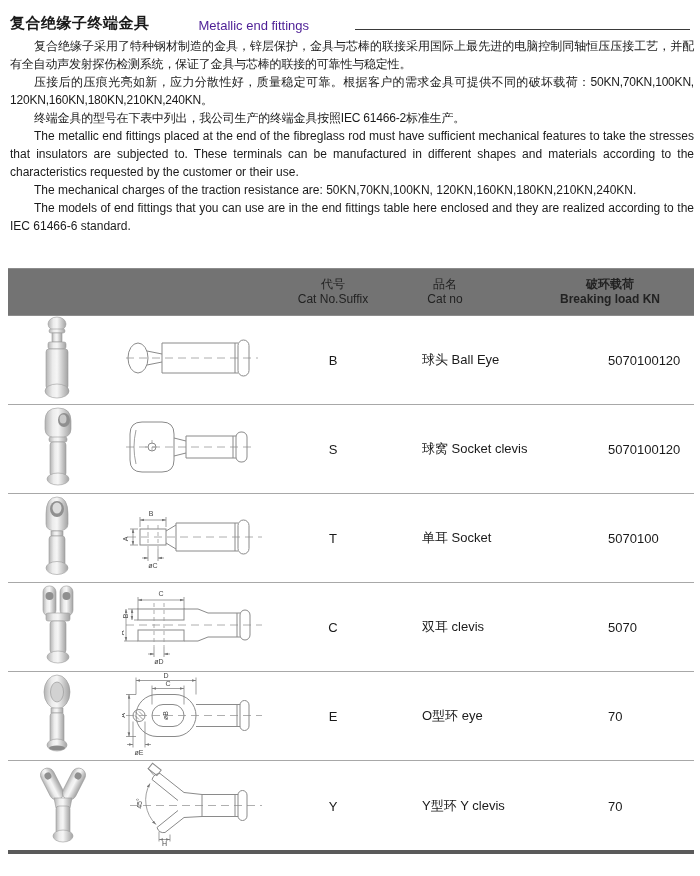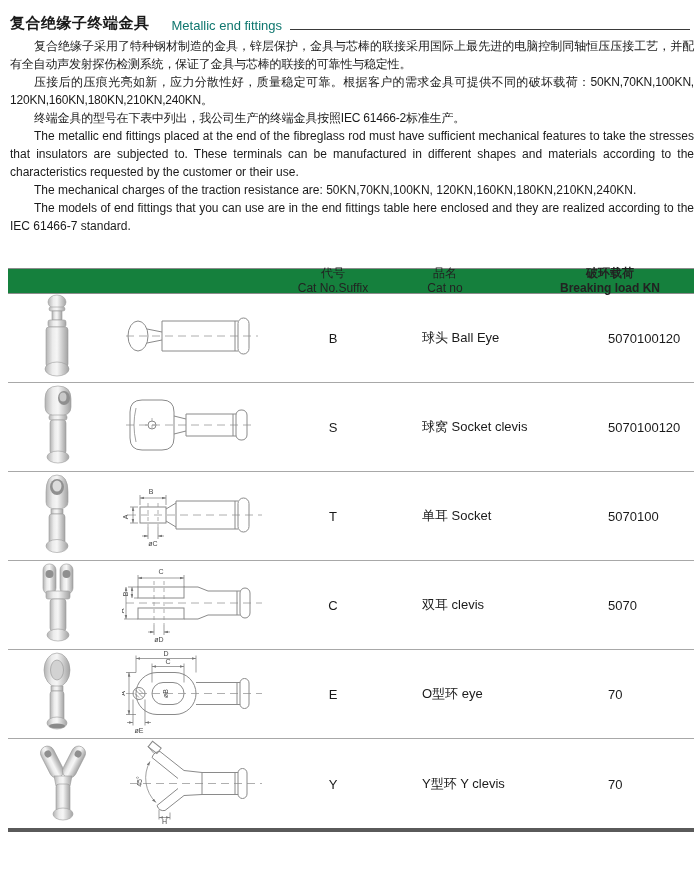--- a/index.html
+++ b/index.html
@@ -3,34 +3,34 @@
 <meta charset="utf-8">
 <style>
   * { margin:0; padding:0; box-sizing:border-box; }
   html,body { background:#ffffff; }
   body {
     width:700px; height:876px; overflow:hidden; position:relative;
     font-family:"Liberation Sans","DejaVu Sans",sans-serif;
     color:#1a1a1a;
   }
   
-  .title-row { display:flex; align-items:flex-end; padding:14px 8px 0 10px; }
+  .title-row { display:flex; align-items:flex-end; padding:14px 8px 0 10px;gap:38px; }
   .title-zh { font-size:15px; font-weight:bold; letter-spacing:0.5px; white-space:nowrap; }
-  .title-en { font-size:13px; margin-left:22px; white-space:nowrap; color:#0f766e; }
+  .title-en { font-size:13px; margin-left:11px; white-space:nowrap; color:#4c1d95; }
   .title-rule { flex:1; border-bottom:1.5px solid #3a3a3a; margin:0 2px 3px 8px; }
 
   
   .intro { margin:4px 6px 0 10px; }
   .intro p { font-size:12px; line-height:18px; text-indent:2em; text-align:justify; }
   .intro p.zh { letter-spacing:-0.2px; }
 
   
   .ftable { position:absolute; top:268px; left:8px; width:686px; }
   .thead {
-    position:relative; height:26px; background:#15803d;
+    position:relative; height:48px; background:#737373;
     border-top:1.5px solid #8c8c8c; border-bottom:1.5px solid #8c8c8c;
   }
   .th { position:absolute; top:50%; transform:translate(-50%,-50%);
         text-align:center; font-size:12px; line-height:15px; color:#222; white-space:nowrap; }
   .th-code { left:325px; } .th-name { left:437px; } .th-load { left:602px;font-weight:bold; }
 
   .row { position:relative; height:89px; border-bottom:1px solid #a8a8a8; }
   .row.last { height:93px; border-bottom:4px solid #5a5a5a; }
 
   .cell-photo { position:absolute; left:32px; top:50%; transform:translateY(-50%); }
@@ -77,21 +77,21 @@
     <span class="title-en">Metallic end fittings</span>
     <span class="title-rule"></span>
   </div>
 
   <div class="intro">
     <p class="zh">复合绝缘子采用了特种钢材制造的金具，锌层保护，金具与芯棒的联接采用国际上最先进的电脑控制同轴恒压压接工艺，并配有全自动声发射探伤检测系统，保证了金具与芯棒的联接的可靠性与稳定性。</p>
     <p class="zh">压接后的压痕光亮如新，应力分散性好，质量稳定可靠。根据客户的需求金具可提供不同的破坏载荷：50KN,70KN,100KN, 120KN,160KN,180KN,210KN,240KN。</p>
     <p class="zh">终端金具的型号在下表中列出，我公司生产的终端金具按照IEC 61466-2标准生产。</p>
     <p class="en">The metallic end fittings placed at the end of the fibreglass rod must have sufficient mechanical features to take the stresses that insulators are subjected to. These terminals can be manufactured in different shapes and materials according to the characteristics requested by the customer or their use.</p>
     <p class="en">The mechanical charges of the traction resistance are: 50KN,70KN,100KN, 120KN,160KN,180KN,210KN,240KN.</p>
-    <p class="en">The models of end fittings that you can use are in the end fittings table here enclosed and they are realized according to the IEC 61466-7 standard.</p>
+    <p class="en">The models of end fittings that you can use are in the end fittings table here enclosed and they are realized according to the IEC 61466-6 standard.</p>
   </div>
 
   <div class="ftable">
 
     <div class="thead">
       <div class="th th-code">
         <div>代号</div>
         <div>Cat No.Suffix</div>
       </div>
       <div class="th th-name">

